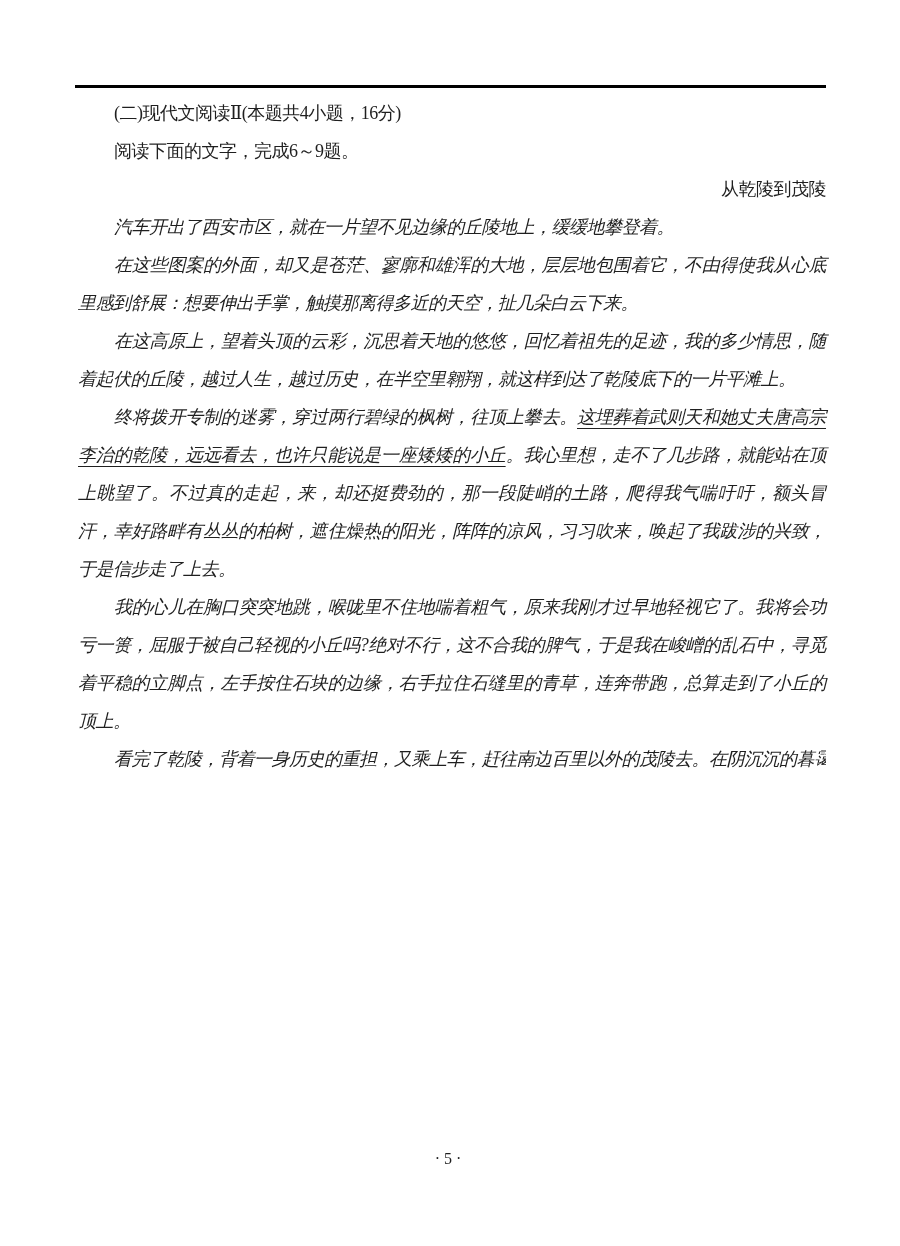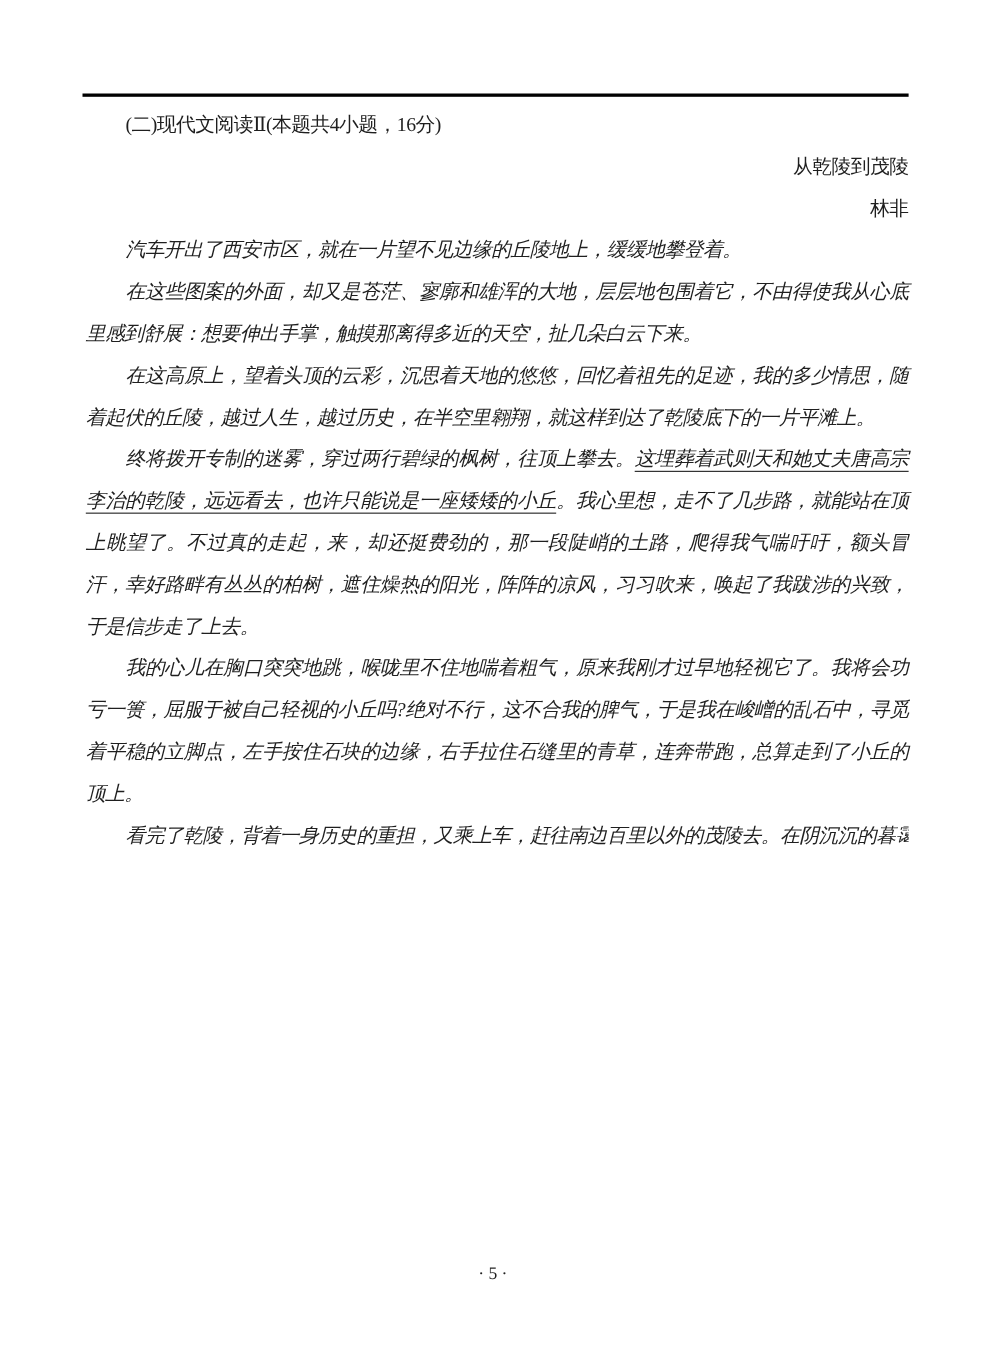--- a/index.html
+++ b/index.html
@@ -52,22 +52,22 @@
   }
 </style>
 </head>
 <body>
 
 <div class="page">
   <div class="top-rule"></div>
 
   <div class="content">
     <p class="line indent">(二)现代文阅读Ⅱ(本题共4小题，16分)</p>
+    <p class="line indent">阅读下面的文字，完成6～9题。</p>
     <p class="line center">从乾陵到茂陵</p>
-    <p class="line center">林非</p>
     <div>
         <p class="para"><span>汽车开出了西安市区，就在一片望不见边缘的丘陵地上，缓缓地攀登着。</span></p>
         <p class="para"><span>在这些图案的外面，却又是苍茫、寥廓和雄浑的大地，层层地包围着它，不由得使我从心底里感到舒展：想要伸出手掌，触摸那离得多近的天空，扯几朵白云下来。</span></p>
         <p class="para"><span>在这高原上，望着头顶的云彩，沉思着天地的悠悠，回忆着祖先的足迹，我的多少情思，随着起伏的丘陵，越过人生，越过历史，在半空里翱翔，就这样到达了乾陵底下的一片平滩上。</span></p>
         <p class="para"><span>终将拨开专制的迷雾，穿过两行碧绿的枫树，往顶上攀去。</span><span class="u">这埋葬着武则天和她丈夫唐高宗李治的乾陵，远远看去，也许只能说是一座矮矮的小丘</span><span>。我心里想，走不了几步路，就能站在顶上眺望了。不过真的走起，来，却还挺费劲的，那一段陡峭的土路，爬得我气喘吁吁，额头冒汗，幸好路畔有丛丛的柏树，遮住燥热的阳光，阵阵的凉风，习习吹来，唤起了我跋涉的兴致，于是信步走了上去。</span></p>
         <p class="para"><span>我的心儿在胸口突突地跳，喉咙里不住地喘着粗气，原来我刚才过早地轻视它了。我将会功亏一篑，屈服于被自己轻视的小丘吗?绝对不行，这不合我的脾气，于是我在峻嶒的乱石中，寻觅着平稳的立脚点，左手按住石块的边缘，右手拉住石缝里的青草，连奔带跑，总算走到了小丘的顶上。</span></p>
         <p class="para para-last"><span>看完了乾陵，背着一身历史的重担，又乘上车，赶往南边百里以外的茂陵去。在阴沉沉的暮霭</span></p>
       </div>
   </div>
 

